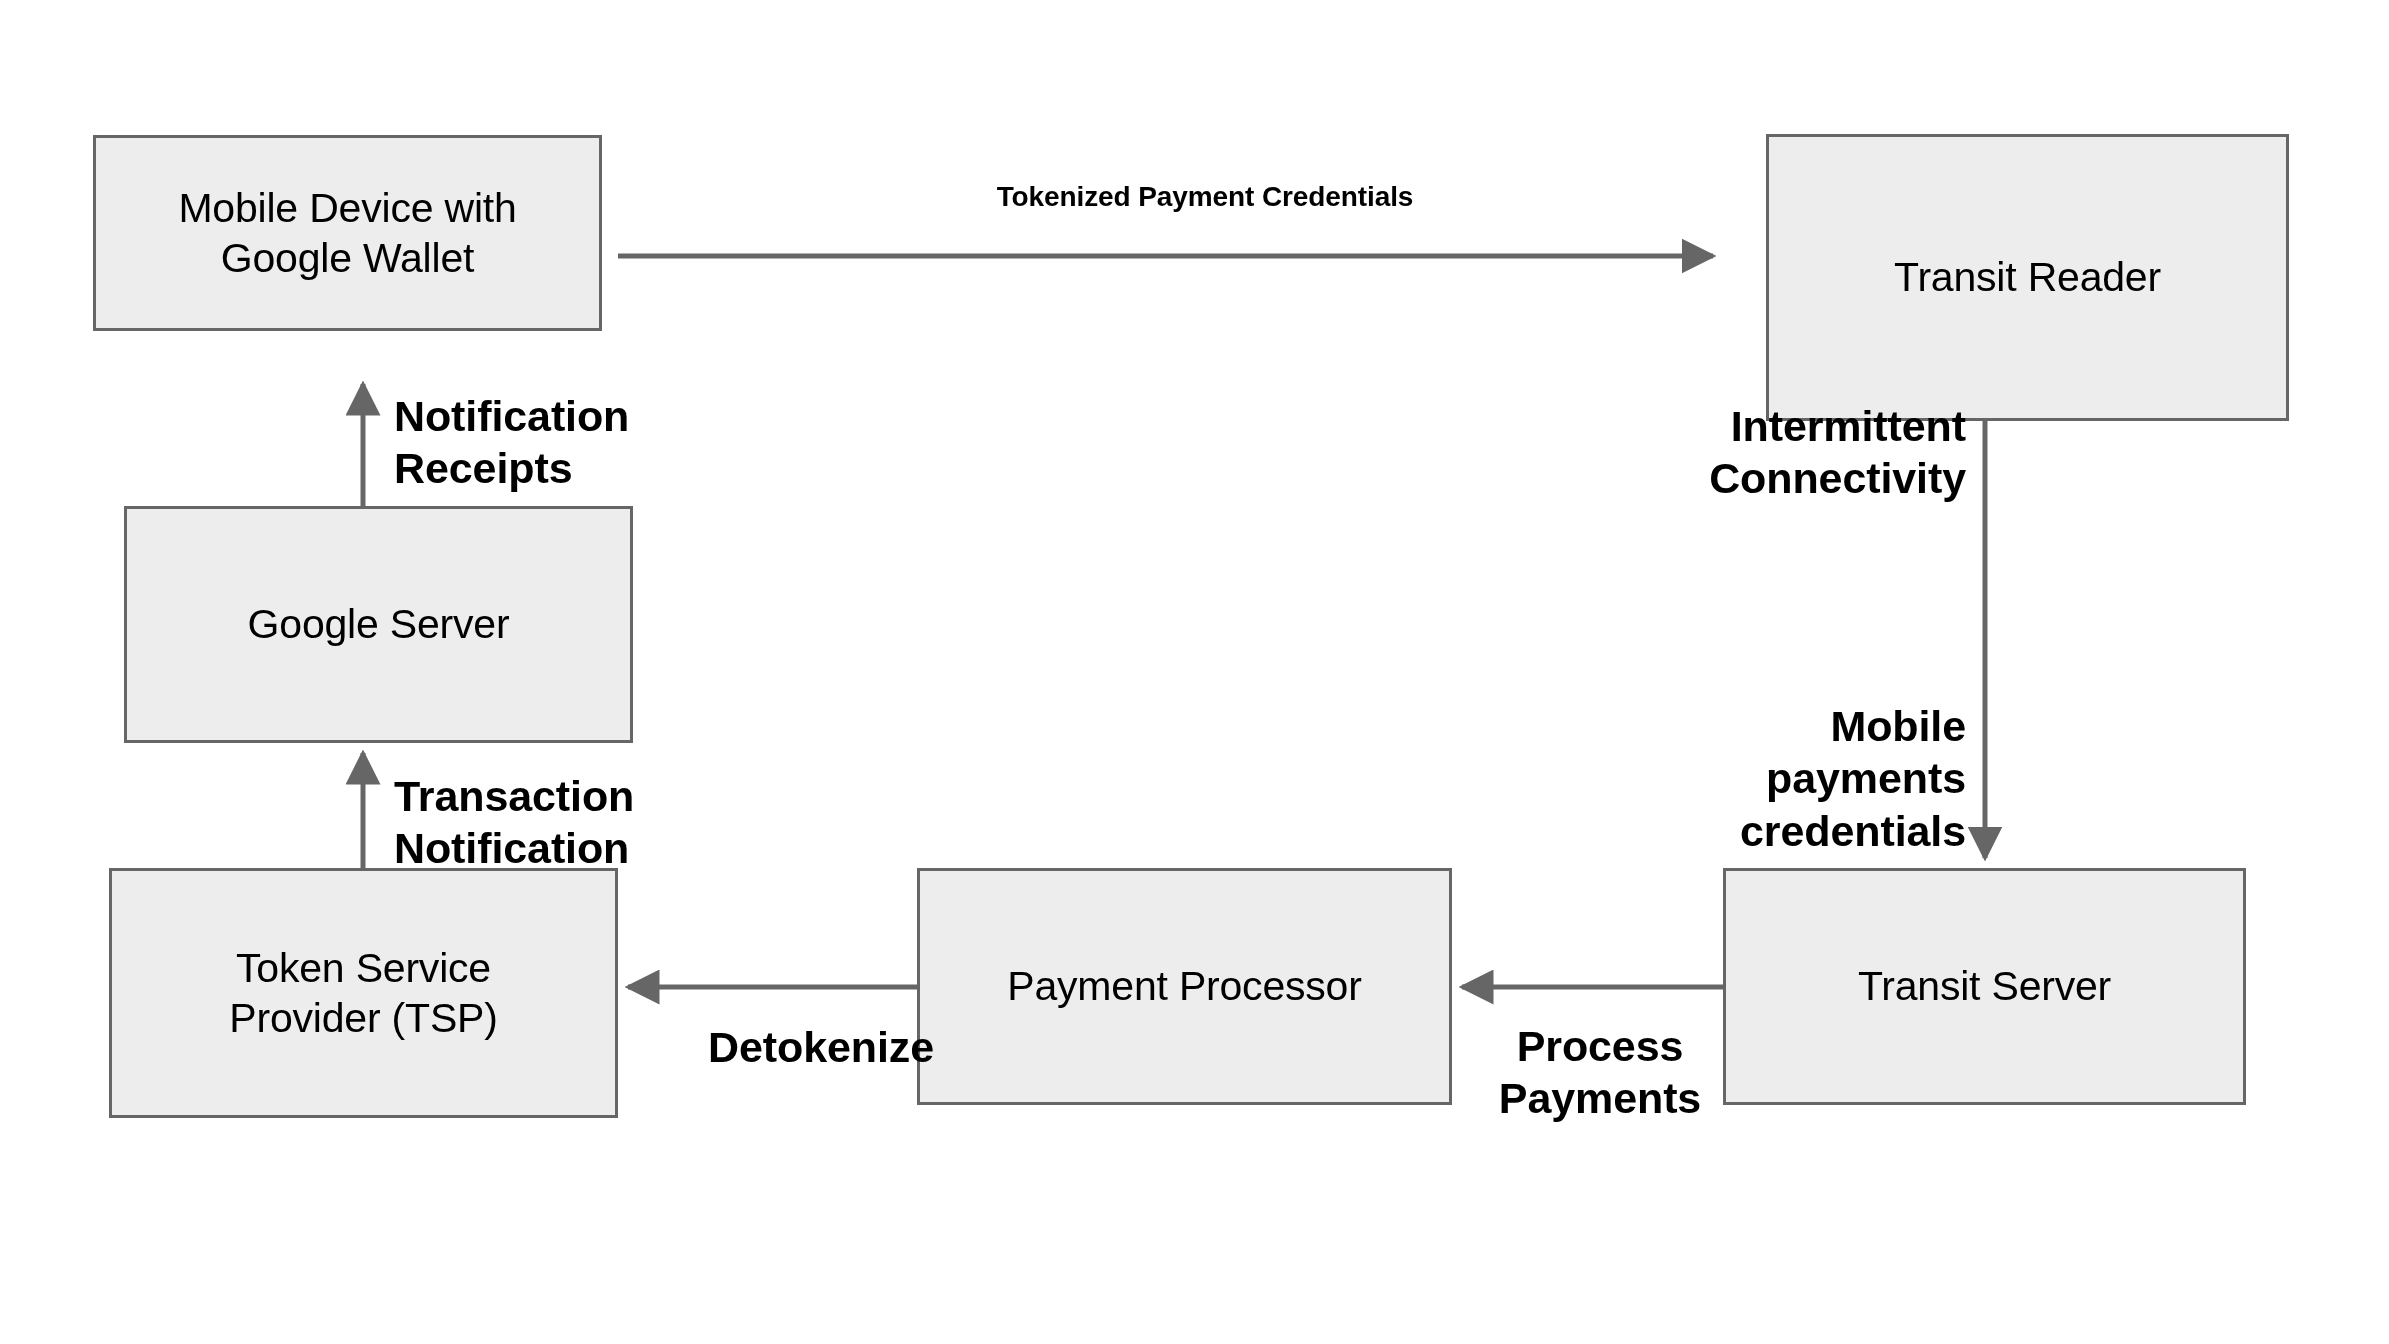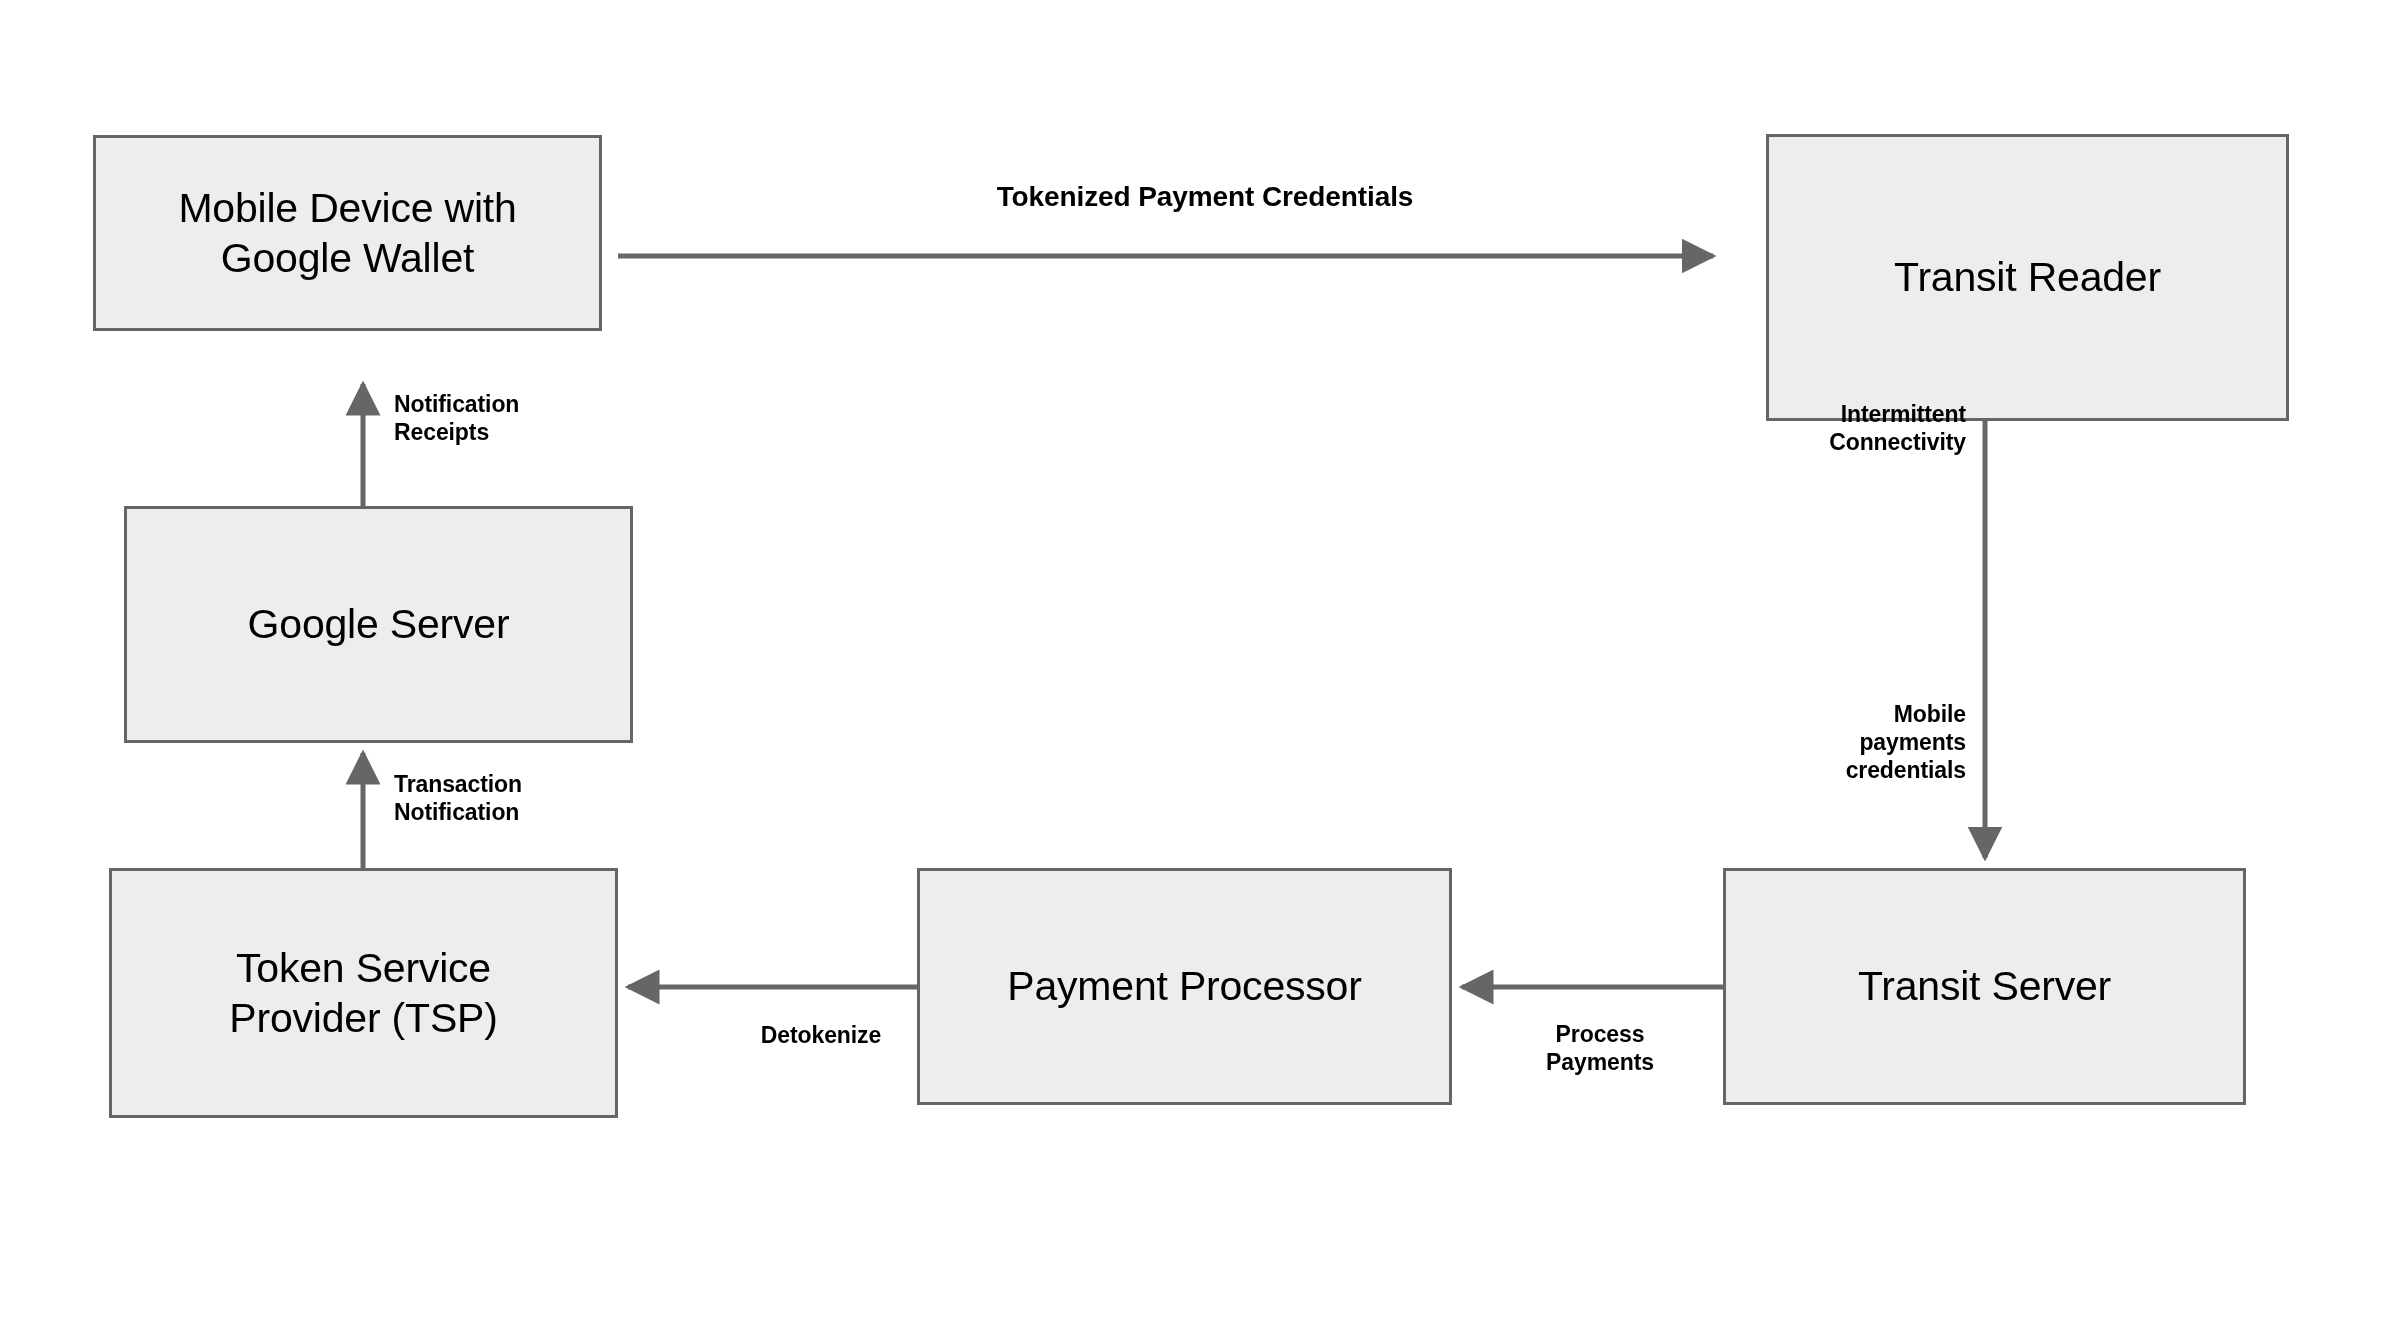--- a/index.html
+++ b/index.html
@@ -44,21 +44,21 @@
     font-size: 41px;
     font-weight: 400;
     line-height: 1.22;
     color: #000000;
     white-space: pre-line;
     letter-spacing: -0.2px;
   }
   .edge-label {
     position: absolute;
     font-family: "Liberation Sans", sans-serif;
-    font-size: 23px;
+    font-size: 43px;
     font-weight: bold;
     line-height: 1.22;
     color: #000000;
     white-space: pre-line;
     letter-spacing: -0.1px;
   }
   .edge-label.center  { text-align: center; transform: translateX(-50%); }
   .edge-label.lead    { text-align: left; }
   .edge-label.tail    { text-align: right; transform: translateX(-100%); }
   .edge-label.big     { font-size: 28px; }

